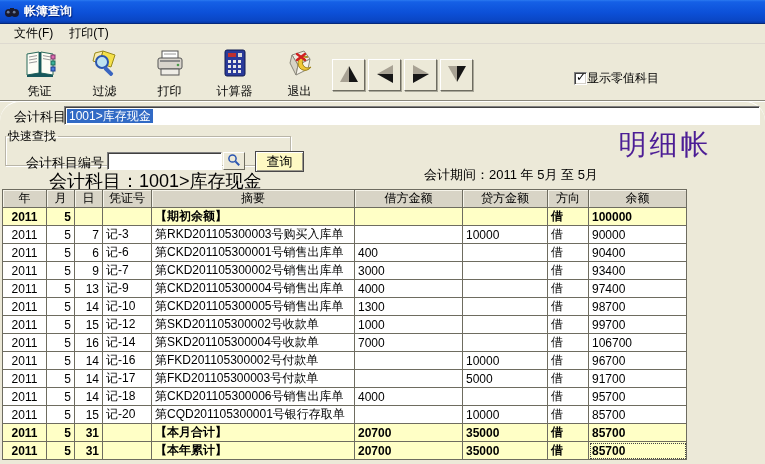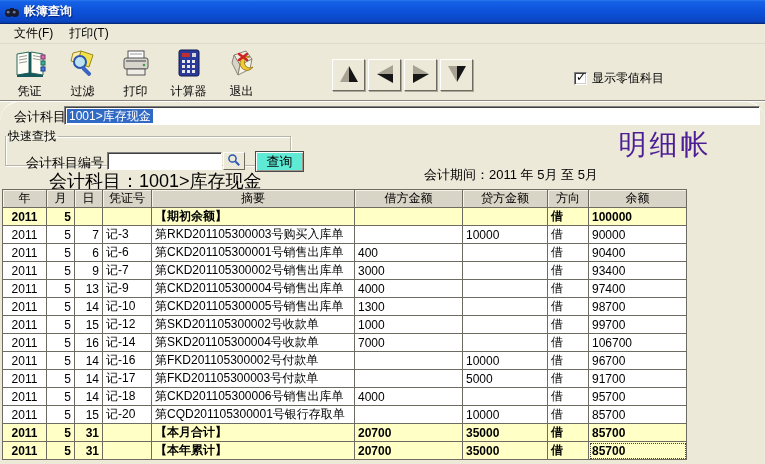--- a/index.html
+++ b/index.html
@@ -18,46 +18,46 @@
   }
   .titlebar .ticon { width:16px; height:16px; margin-right:4px; flex:0 0 auto; }
   .titlebar .ttext { color:#fff; font-weight:bold; font-size:12px; text-shadow:1px 1px 1px #00227a; }
 
   
   .menubar { height:20px; display:flex; align-items:center; background:#ece9d8; border-bottom:1px solid #dedad0; padding-left:6px; }
   .menu-item { padding:3px 8px; cursor:default; }
 
   
   .toolbar { height:57px; position:relative; background:#ece9d8; border-bottom:1px solid #8a887c; box-shadow:0 1px 0 #fff; }
-  .tb-buttons { display:flex; gap:6px; padding:2px 0 0 6px;align-items:center; }
+  .tb-buttons { display:flex; gap:18px; padding:2px 0 0 16px;align-items:center; }
   .tb-btn { width:47px; height:52px; display:flex; flex-direction:column; align-items:center; justify-content:flex-start; border:1px solid transparent; background:transparent; cursor:pointer; font-size:12px; font-family:inherit; }
   .tb-btn svg { width:32px; height:32px; }
   .tb-btn .tb-label { margin-top:1px; }
   .nav-group { position:absolute; left:332px; top:15px; display:flex; gap:3px; }
   .nav-btn { width:33px; height:32px; background:#ece9d8; border:1px solid; border-color:#fff #6e6c60 #6e6c60 #fff; box-shadow:1px 1px 0 #aaa89a; display:flex; align-items:center; justify-content:center; cursor:pointer; }
   .nav-btn svg { width:24px; height:24px; }
-  .checkbox-wrap { position:absolute; left:574px; top:26px; display:flex; align-items:center; gap:5px; cursor:pointer; }
+  .checkbox-wrap { position:absolute; left:574px; top:26px; display:flex; align-items:center; cursor:pointer; }
   .checkbox-box { width:13px; height:13px; background:#fff; border:1px solid; border-color:#808080 #fff #fff #808080; box-shadow:inset 1px 1px 0 #404040, inset -1px -1px 0 #d4d0c8; position:relative; }
   .checkbox-box.checked::after { content:"✓"; position:absolute; left:1px; top:-3px; font-size:12px; font-weight:bold; color:#000; }
 
   
   .main { position:relative; height:365px; background:#ece9d8; border-top:1px solid #fff;border-radius:20px; }
 
   .subject-row { position:absolute; left:0; top:4px; width:765px; height:20px; }
   .subject-row .lbl { position:absolute; left:14px; top:2px; font-size:13px; }
   .subject-combo { position:absolute; left:64px; top:0; width:696px; height:19px; background:#fff; border:1px solid; border-color:#808080 #fff #fff #808080; box-shadow:inset 1px 1px 0 #404040; padding:1px 2px; overflow:hidden; }
   .subject-combo .sel { background:#316ac5; color:#fff; font-size:12px; padding:0 2px; }
 
   fieldset.quick-search { position:absolute; left:5px; top:26px; width:286px; height:38px; border:1px solid #b9b5a8; box-shadow:1px 1px 0 #fff inset, 1px 1px 0 #fff; border-radius:0; padding:0; }
   fieldset.quick-search legend { font-size:12px; padding:0 2px; }
   .qs-row { position:absolute; left:12px; top:6px; width:100%; height:22px; }
   .qs-label { position:absolute; left:8px; top:3px; font-size:13px; }
   .qs-input { position:absolute; left:89px; top:1px; width:115px; height:18px; border:1px solid; border-color:#808080 #fff #fff #808080; box-shadow:inset 1px 1px 0 #404040; background:#fff; font-size:12px; padding:0 3px; font-family:inherit; }
   .qs-magbtn { position:absolute; left:205px; top:1px; width:22px; height:18px; background:#ece9d8; border:1px solid; border-color:#fff #6e6c60 #6e6c60 #fff; display:flex; align-items:center; justify-content:center; cursor:pointer; }
-  .qs-querybtn { position:absolute; left:237px; top:0; width:49px; height:21px; background:#5eead4; border:1px solid #49484a; box-shadow:inset 1px 1px 0 #fff, inset -1px -1px 0 #9d9a8d; font-size:13px; font-family:inherit; cursor:pointer; }
+  .qs-querybtn { position:absolute; left:237px; top:0; width:49px; height:21px; background:#fef9c3; border:1px solid #49484a; box-shadow:inset 1px 1px 0 #fff, inset -1px -1px 0 #9d9a8d; font-size:13px; font-family:inherit; cursor:pointer; }
 
   .report-title { position:absolute; left:590px; top:24px; width:150px; text-align:center; font-family:"Liberation Serif","DejaVu Serif",serif; font-size:28px; letter-spacing:3px; color:#4c1d95; }
   .period-line { position:absolute; left:424px; top:64px; font-size:13px; }
   .subject-line { position:absolute; left:6px; top:67px; font-size:18px;margin-left:43px; }
 
   
   table.ledger { position:absolute; left:2px; top:87px; width:684px; border-collapse:collapse; table-layout:fixed; font-size:12px; border:1px solid #3f3e36; }
   .ledger th { background:#d8d4c6; border:1px solid #6e6c60; box-shadow:inset 1px 1px 0 #f6f4ea; height:17px; font-weight:normal; padding:0 2px; overflow:hidden; white-space:nowrap; }
   .ledger td { background:#fff; border:1px solid #6e6c60; height:16px; padding:0 3px; overflow:hidden; white-space:nowrap; }
   .ledger tr.hl td { background:#ffffc6; font-weight:bold; }

